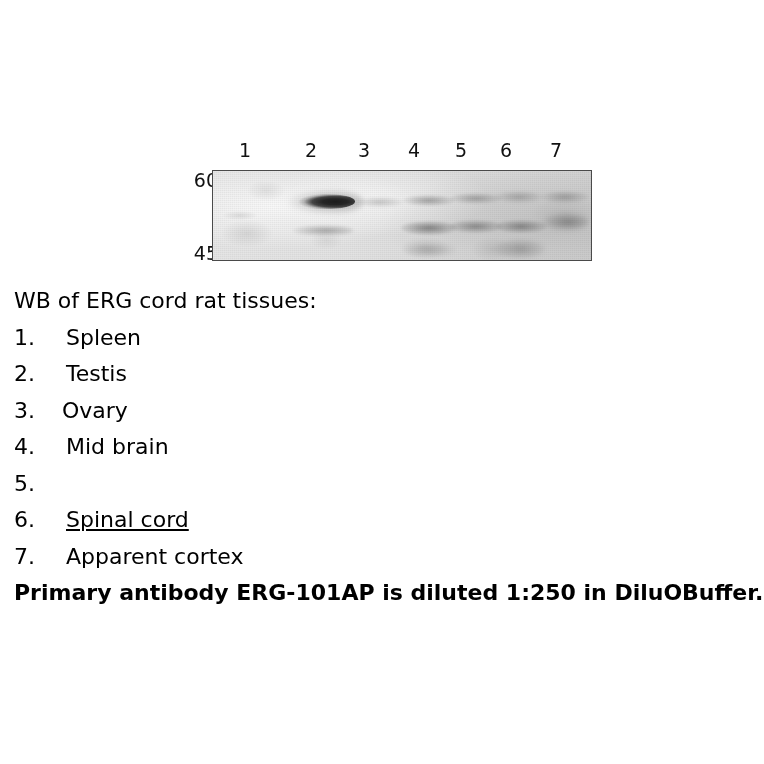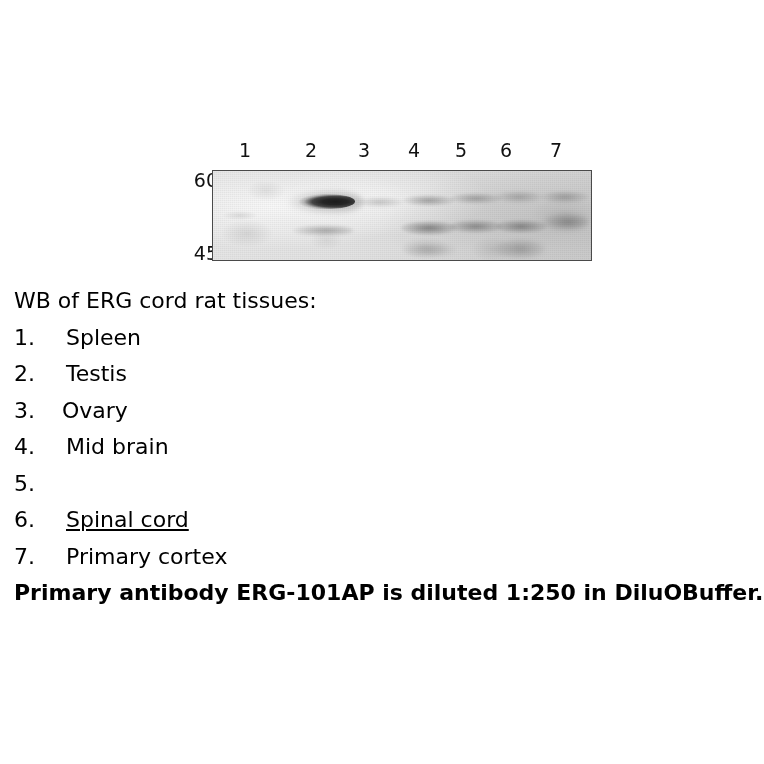--- a/index.html
+++ b/index.html
@@ -238,21 +238,21 @@
       </div>
       <div style="position:relative; height:36.5px; line-height:36.5px; white-space:nowrap;">
         <span style="position:absolute; left:0;">5.</span>
       </div>
       <div style="position:relative; height:36.5px; line-height:36.5px; white-space:nowrap;">
         <span style="position:absolute; left:0;">6.</span>
         <span style="position:absolute; left:52px;text-decoration:underline;">Spinal cord</span>
       </div>
       <div style="position:relative; height:36.5px; line-height:36.5px; white-space:nowrap;">
         <span style="position:absolute; left:0;">7.</span>
-        <span style="position:absolute; left:52px;">Primary cortex</span>
+        <span style="position:absolute; left:52px;">Apparent cortex</span>
       </div>
     </div>
 
     <div style="font-size:22px; line-height:36.5px; white-space:nowrap;font-weight:bold;">Primary antibody ERG-101AP is diluted 1:250 in DiluOBuffer.</div>
 
   </div>
 
 </div>
 
 </body></html>

